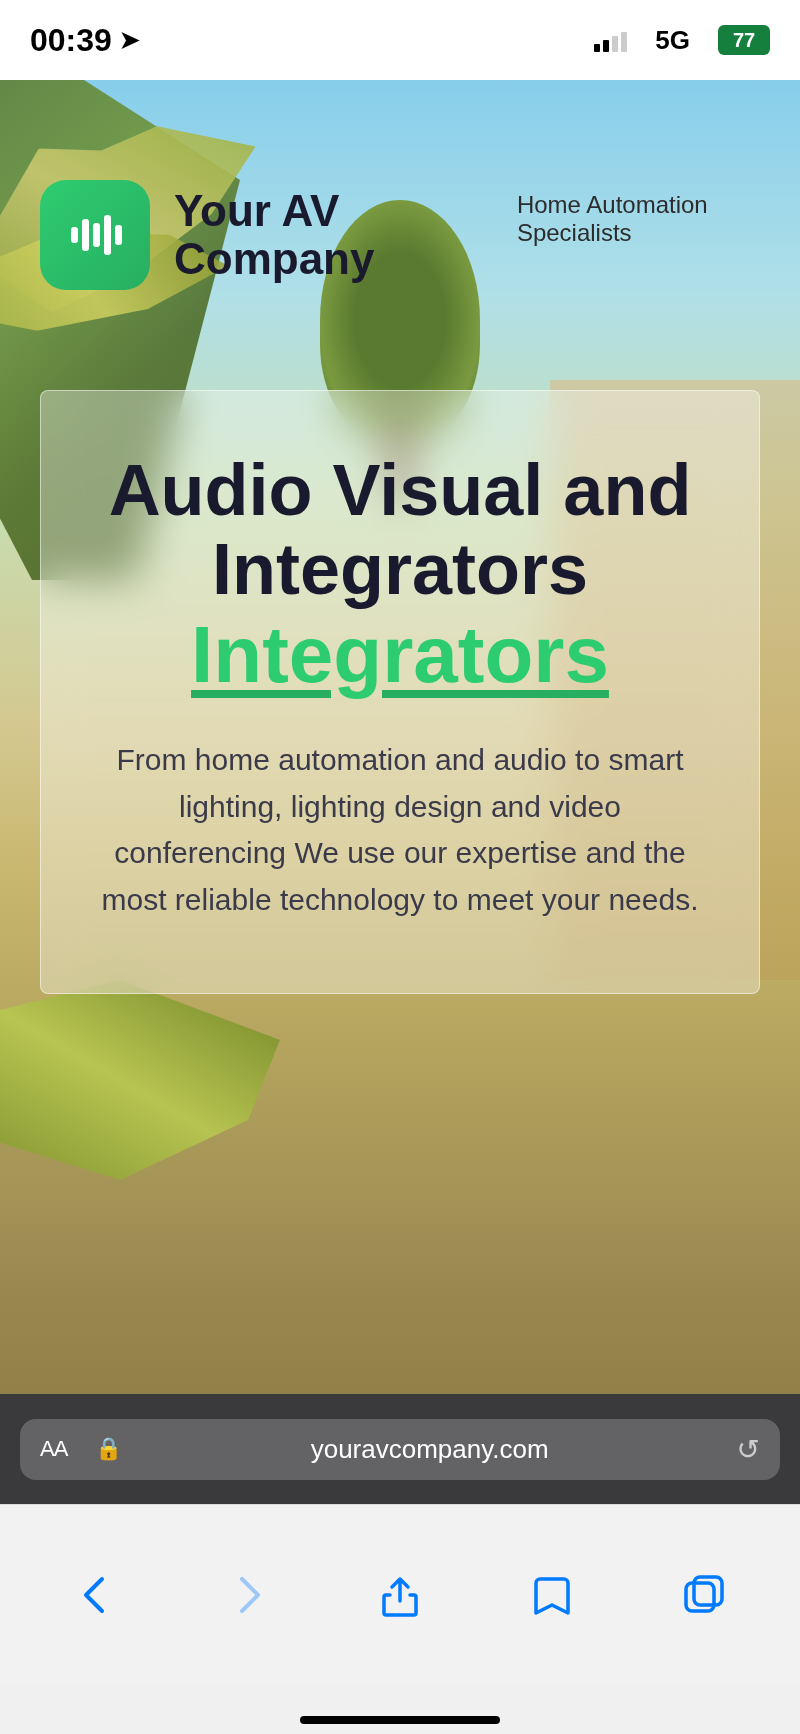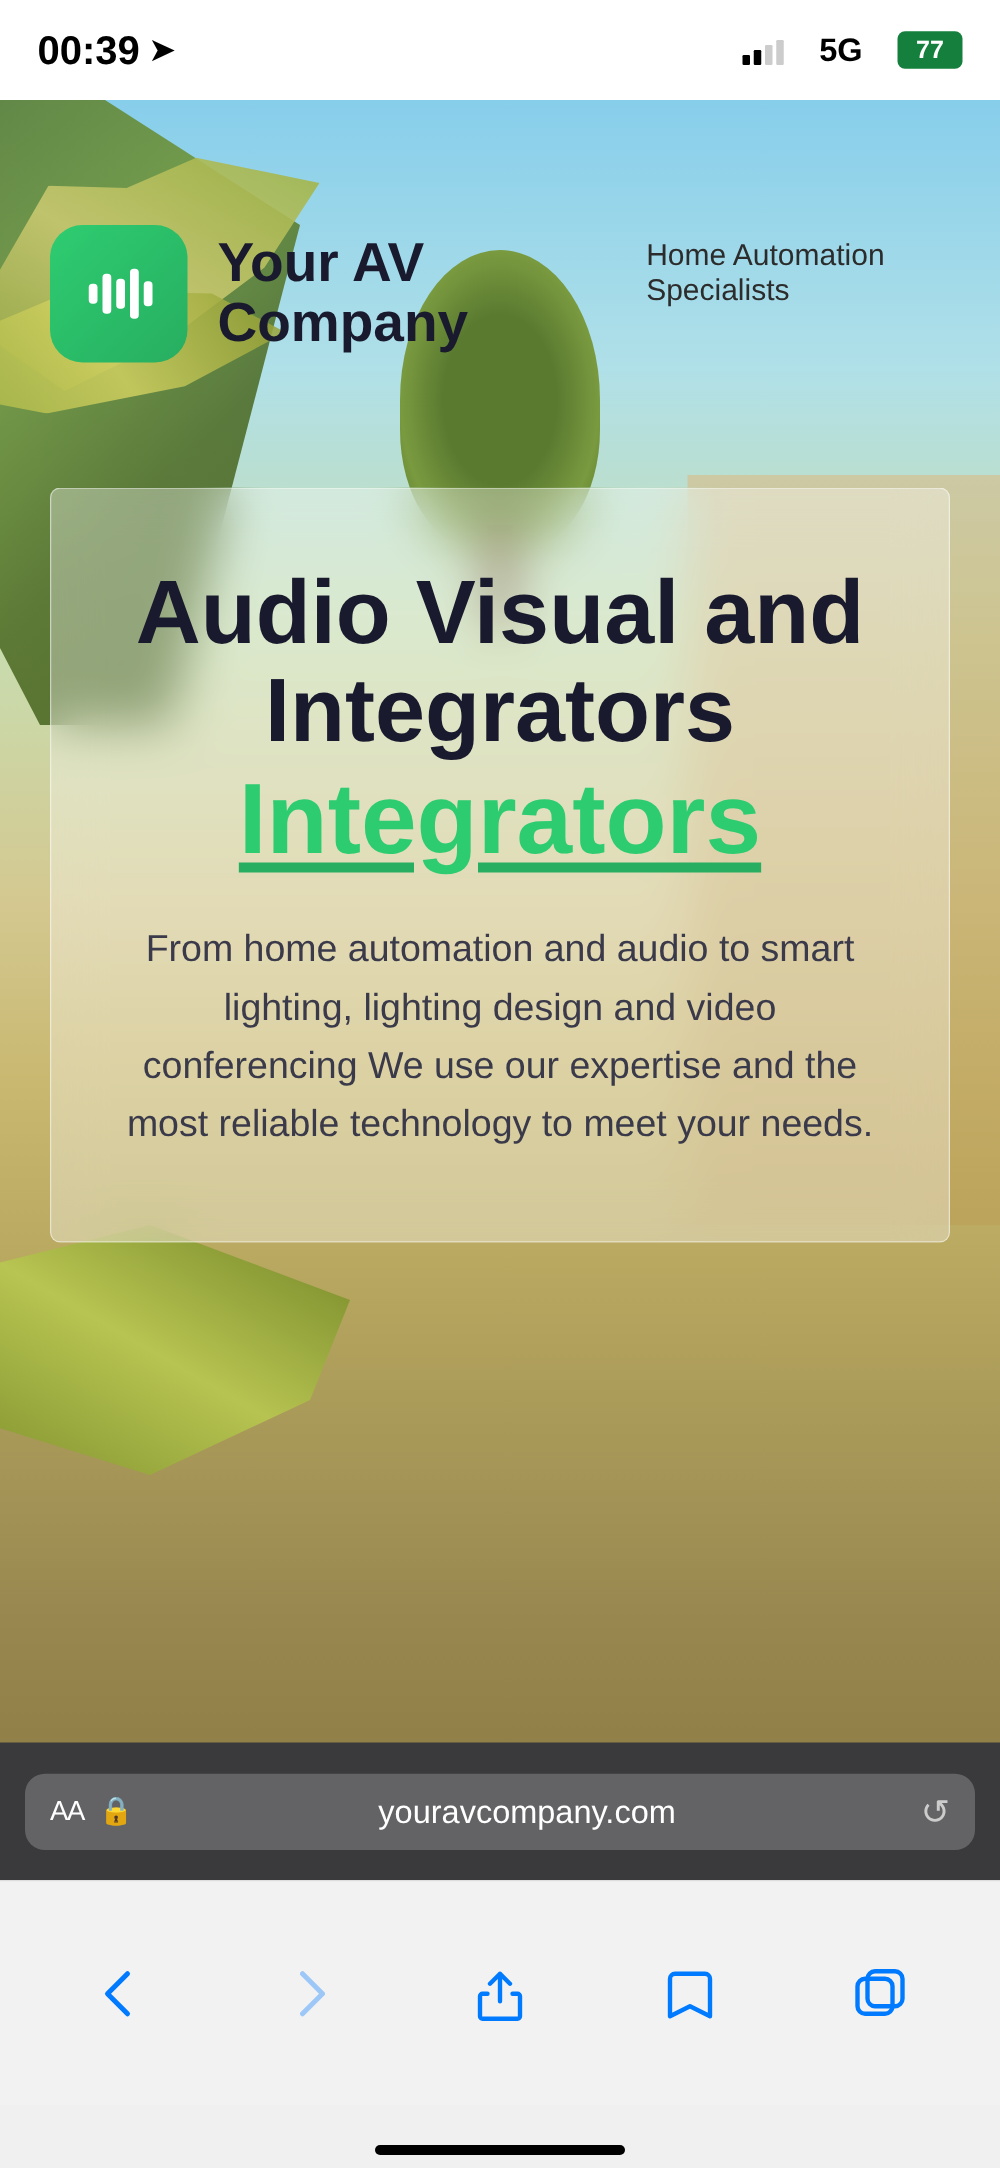--- a/index.html
+++ b/index.html
@@ -308,21 +308,21 @@
     }
 
     .url-bar {
       flex: 1;
       background: #636366;
       border-radius: 16px;
       height: 61px;
       display: flex;
       align-items: center;
       padding: 0 20px;
-      gap: 12px;
+      gap: 28px;
     }
 
     .url-aa {
       font-size: 22px;
       font-weight: 500;
       color: #fff;
       letter-spacing: -1px;
     }
 
     .lock-icon {

